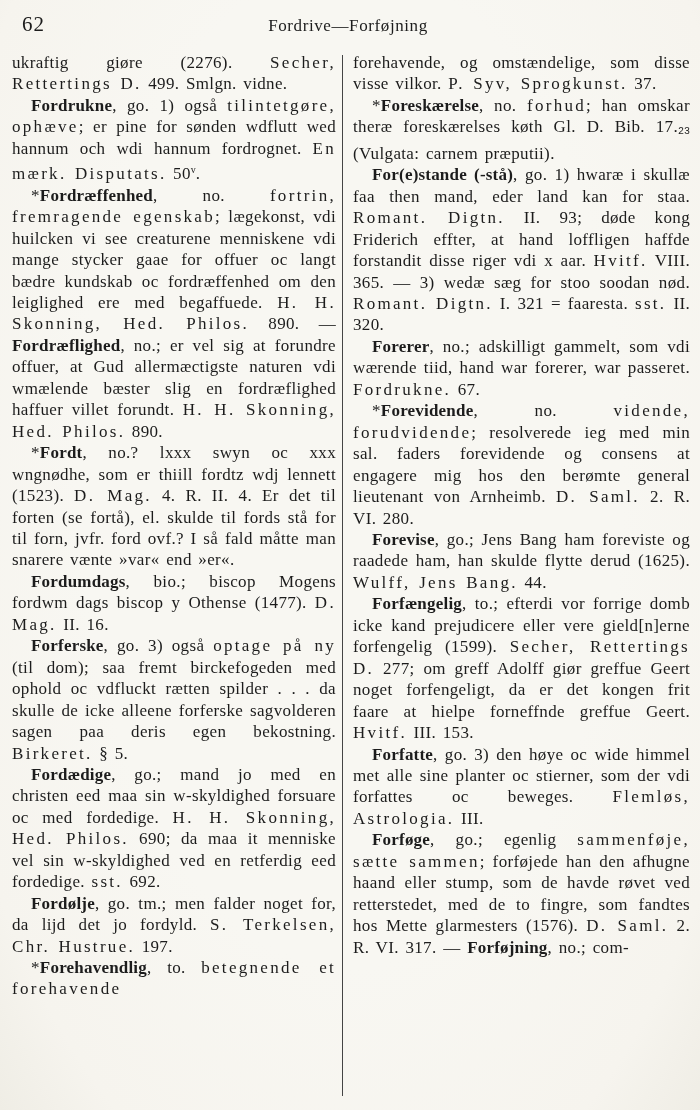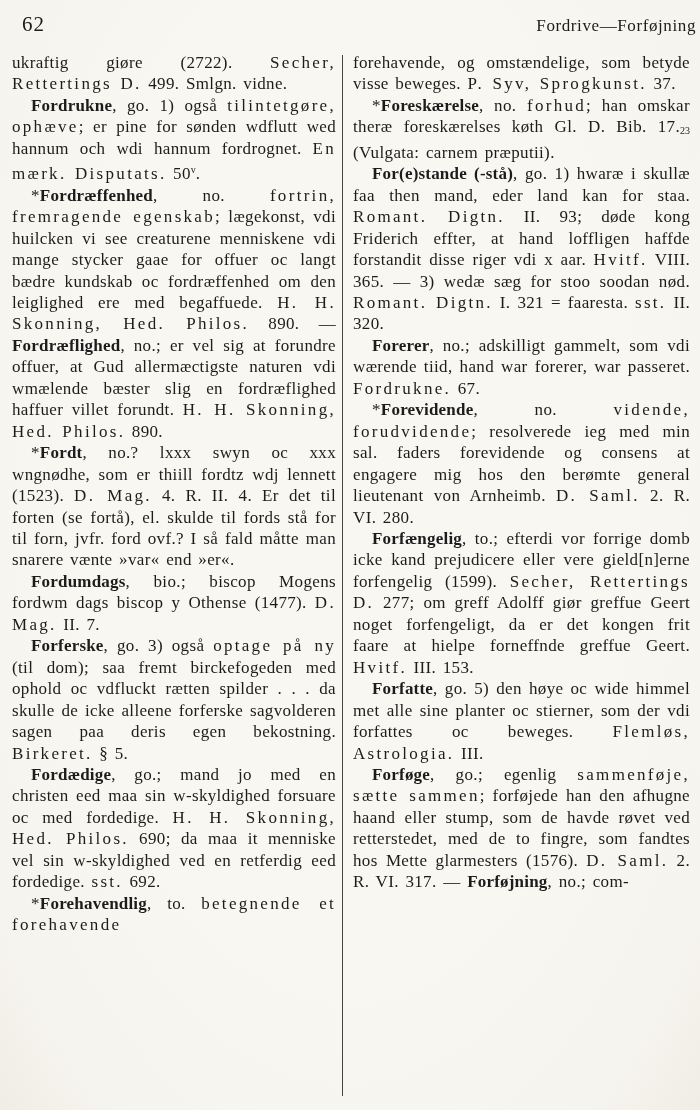--- a/index.html
+++ b/index.html
@@ -15,67 +15,69 @@
     font-family: "Liberation Serif", "DejaVu Serif", serif;
     overflow: hidden;
   }
   .header { position:absolute; top:8px; left:0; right:0; height:34px; }
   .page-number {
     position:absolute; left:22px; top:4px;
     font-size:21px; letter-spacing:1px;text-align:right;
   }
   .running-title {
     position:absolute; left:0; right:4px; top:8px;
-    text-align:right; font-size:17px; letter-spacing:0.6px;
+    text-align:center; font-size:17px; letter-spacing:0.6px;
   }
   .columns {
     position:absolute; top:52px; left:12px; right:10px; bottom:14px;
     display:flex; overflow:hidden;
   }
   .col {
     overflow:hidden;
     font-size:17px; line-height:21.45px;
     text-align:justify;
     letter-spacing:0.35px; word-spacing:2px;
     hyphens:auto; -webkit-hyphens:auto;
   }
   .col-left  { width:330px; padding-right:6px; }
   .col-right { flex:1; padding-left:10px; }
   .divider { width:1px; background:var(--rule); margin-top:3px; }
   p.entry { margin:0; text-indent:19px; }
   p.entry.cont { text-indent:0; }
   .seg-b { font-weight:bold; letter-spacing:0.2px; }
   .seg-g { letter-spacing:2.3px; }
-  .seg-sub { font-size:10px; vertical-align:-2px; letter-spacing:0; }
+  .seg-sub { font-size:10px; vertical-align:-2px; letter-spacing:0;font-family:Liberation Mono, monospace; }
   .seg-sup { font-size:10px; vertical-align:6px; letter-spacing:0; }
 </style>
 </head>
 <body>
 
 <div class="page">
   <div class="header">
     <span class="page-number">62</span>
     <span class="running-title">Fordrive—Forføjning</span>
   </div>
   <div class="columns">
     <div class="col col-left">
-        <p class="entry cont"><span class="seg-p">ukraftig giøre (2722). </span><span class="seg-g">Secher, Rettertings D.</span><span class="seg-p"> 499. Smlgn. vidne.</span></p>
+        <p class="entry cont"><span class="seg-p">ukraftig giøre (2276). </span><span class="seg-g">Secher, Rettertings D.</span><span class="seg-p"> 499. Smlgn. vidne.</span></p>
         <p class="entry"><span class="seg-b">Fordrukne</span><span class="seg-p">, go. 1) også </span><span class="seg-g">tilintetgøre, ophæve</span><span class="seg-p">; er pine for sønden wdflutt wed hannum och wdi hannum fordrognet. </span><span class="seg-g">En mærk. Disputats.</span><span class="seg-p"> 50</span><span class="seg-sup">v</span><span class="seg-p">.</span></p>
         <p class="entry"><span class="seg-p">*</span><span class="seg-b">Fordræffenhed</span><span class="seg-p">, no. </span><span class="seg-g">fortrin, fremragende egenskab</span><span class="seg-p">; lægekonst, vdi huilcken vi see creaturene menniskene vdi mange stycker gaae for offuer oc langt bædre kundskab oc fordræffenhed om den leiglighed ere med begaffuede. </span><span class="seg-g">H. H. Skonning, Hed. Philos.</span><span class="seg-p"> 890. — </span><span class="seg-b">Fordræflighed</span><span class="seg-p">, no.; er vel sig at forundre offuer, at Gud allermæctigste naturen vdi wmælende bæster slig en fordræflighed haffuer villet forundt. </span><span class="seg-g">H. H. Skonning, Hed. Philos.</span><span class="seg-p"> 890.</span></p>
         <p class="entry"><span class="seg-p">*</span><span class="seg-b">Fordt</span><span class="seg-p">, no.? lxxx swyn oc xxx wngnødhe, som er thiill fordtz wdj lennett (1523). </span><span class="seg-g">D. Mag.</span><span class="seg-p"> 4. R. II. 4. Er det til forten (se fortå), el. skulde til fords stå for til forn, jvfr. ford ovf.? I så fald måtte man snarere vænte »var« end »er«.</span></p>
-        <p class="entry"><span class="seg-b">Fordumdags</span><span class="seg-p">, bio.; biscop Mogens fordwm dags biscop y Othense (1477). </span><span class="seg-g">D. Mag.</span><span class="seg-p"> II. 7.</span></p>
+        <p class="entry"><span class="seg-b">Fordumdags</span><span class="seg-p">, bio.; biscop Mogens fordwm dags biscop y Othense (1477). </span><span class="seg-g">D. Mag.</span><span class="seg-p"> II. 16.</span></p>
         <p class="entry"><span class="seg-b">Forferske</span><span class="seg-p">, go. 3) også </span><span class="seg-g">optage på ny</span><span class="seg-p"> (til dom); saa fremt birckefogeden med ophold oc vdfluckt rætten spilder . . . da skulle de icke alleene forferske sagvolderen sagen paa deris egen bekostning. </span><span class="seg-g">Birkeret.</span><span class="seg-p"> § 5.</span></p>
         <p class="entry"><span class="seg-b">Fordædige</span><span class="seg-p">, go.; mand jo med en christen eed maa sin w-skyldighed forsuare oc med fordedige. </span><span class="seg-g">H. H. Skonning, Hed. Philos.</span><span class="seg-p"> 690; da maa it menniske vel sin w-skyldighed ved en retferdig eed fordedige. </span><span class="seg-g">sst.</span><span class="seg-p"> 692.</span></p>
+        <p class="entry"><span class="seg-b">Fordølje</span><span class="seg-p">, go. tm.; men falder noget for, da lijd det jo fordyld. </span><span class="seg-g">S. Terkelsen, Chr. Hustrue.</span><span class="seg-p"> 197.</span></p>
         <p class="entry"><span class="seg-p">*</span><span class="seg-b">Forehavendlig</span><span class="seg-p">, to. </span><span class="seg-g">betegnende et forehavende</span></p>
       </div>
     <div class="divider"></div>
     <div class="col col-right">
-        <p class="entry cont"><span class="seg-p">forehavende, og omstændelige, som betyde visse beweges. </span><span class="seg-g">P. Syv, Sprogkunst.</span><span class="seg-p"> 37.</span></p>
+        <p class="entry cont"><span class="seg-p">forehavende, og omstændelige, som disse visse vilkor. </span><span class="seg-g">P. Syv, Sprogkunst.</span><span class="seg-p"> 37.</span></p>
         <p class="entry"><span class="seg-p">*</span><span class="seg-b">Foreskærelse</span><span class="seg-p">, no. </span><span class="seg-g">forhud</span><span class="seg-p">; han omskar theræ foreskærelses køth Gl. D. Bib. 17.</span><span class="seg-sub">23</span><span class="seg-p"> (Vulgata: carnem præputii).</span></p>
         <p class="entry"><span class="seg-b">For(e)stande (-stå)</span><span class="seg-p">, go. 1) hwaræ i skullæ faa then mand, eder land kan for staa. </span><span class="seg-g">Romant. Digtn.</span><span class="seg-p"> II. 93; døde kong Friderich effter, at hand loffligen haffde forstandit disse riger vdi x aar. </span><span class="seg-g">Hvitf.</span><span class="seg-p"> VIII. 365. — 3) wedæ sæg for stoo soodan nød. </span><span class="seg-g">Romant. Digtn.</span><span class="seg-p"> I. 321 = faaresta. </span><span class="seg-g">sst.</span><span class="seg-p"> II. 320.</span></p>
         <p class="entry"><span class="seg-b">Forerer</span><span class="seg-p">, no.; adskilligt gammelt, som vdi wærende tiid, hand war forerer, war passeret. </span><span class="seg-g">Fordrukne.</span><span class="seg-p"> 67.</span></p>
         <p class="entry"><span class="seg-p">*</span><span class="seg-b">Forevidende</span><span class="seg-p">, no. </span><span class="seg-g">vidende, forudvidende</span><span class="seg-p">; resolverede ieg med min sal. faders forevidende og consens at engagere mig hos den berømte general lieutenant von Arnheimb. </span><span class="seg-g">D. Saml.</span><span class="seg-p"> 2. R. VI. 280.</span></p>
+        <p class="entry"><span class="seg-b">Forevise</span><span class="seg-p">, go.; Jens Bang ham foreviste og raadede ham, han skulde flytte derud (1625). </span><span class="seg-g">Wulff, Jens Bang.</span><span class="seg-p"> 44.</span></p>
         <p class="entry"><span class="seg-b">Forfængelig</span><span class="seg-p">, to.; efterdi vor forrige domb icke kand prejudicere eller vere gield[n]erne forfengelig (1599). </span><span class="seg-g">Secher, Rettertings D.</span><span class="seg-p"> 277; om greff Adolff giør greffue Geert noget forfengeligt, da er det kongen frit faare at hielpe forneffnde greffue Geert. </span><span class="seg-g">Hvitf.</span><span class="seg-p"> III. 153.</span></p>
-        <p class="entry"><span class="seg-b">Forfatte</span><span class="seg-p">, go. 5) den høye oc wide himmel met alle sine planter oc stierner, som der vdi forfattes oc beweges. </span><span class="seg-g">Flemløs, Astrologia.</span><span class="seg-p"> III.</span></p>
+        <p class="entry"><span class="seg-b">Forfatte</span><span class="seg-p">, go. 3) den høye oc wide himmel met alle sine planter oc stierner, som der vdi forfattes oc beweges. </span><span class="seg-g">Flemløs, Astrologia.</span><span class="seg-p"> III.</span></p>
         <p class="entry"><span class="seg-b">Forføge</span><span class="seg-p">, go.; egenlig </span><span class="seg-g">sammenføje, sætte sammen</span><span class="seg-p">; forføjede han den afhugne haand eller stump, som de havde røvet ved retterstedet, med de to fingre, som fandtes hos Mette glarmesters (1576). </span><span class="seg-g">D. Saml.</span><span class="seg-p"> 2. R. VI. 317. — </span><span class="seg-b">Forføjning</span><span class="seg-p">, no.; com-</span></p>
       </div>
   </div>
 </div>
 
 </body></html>

